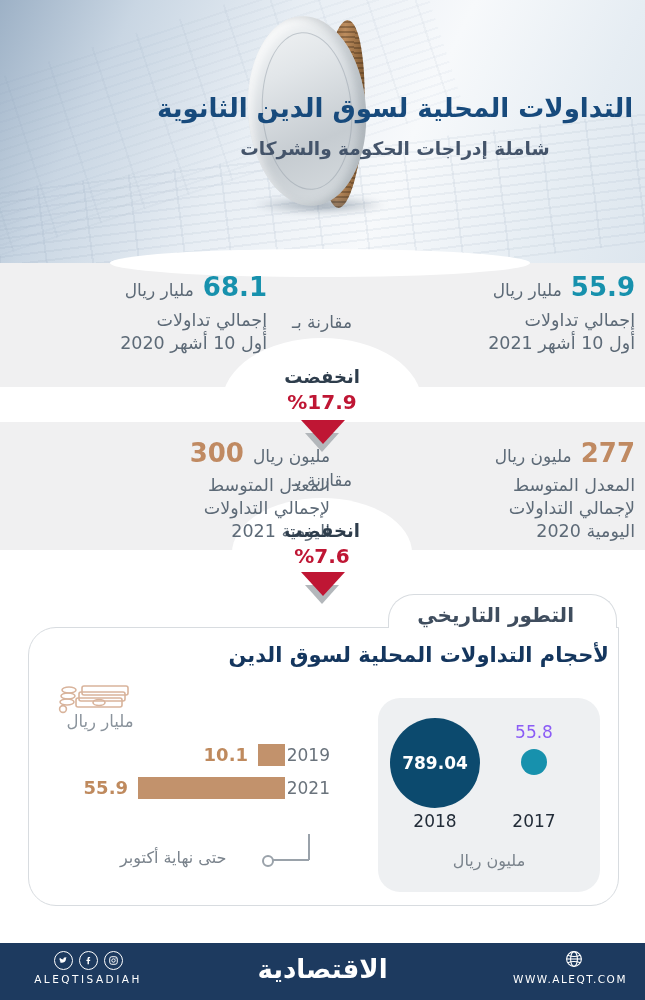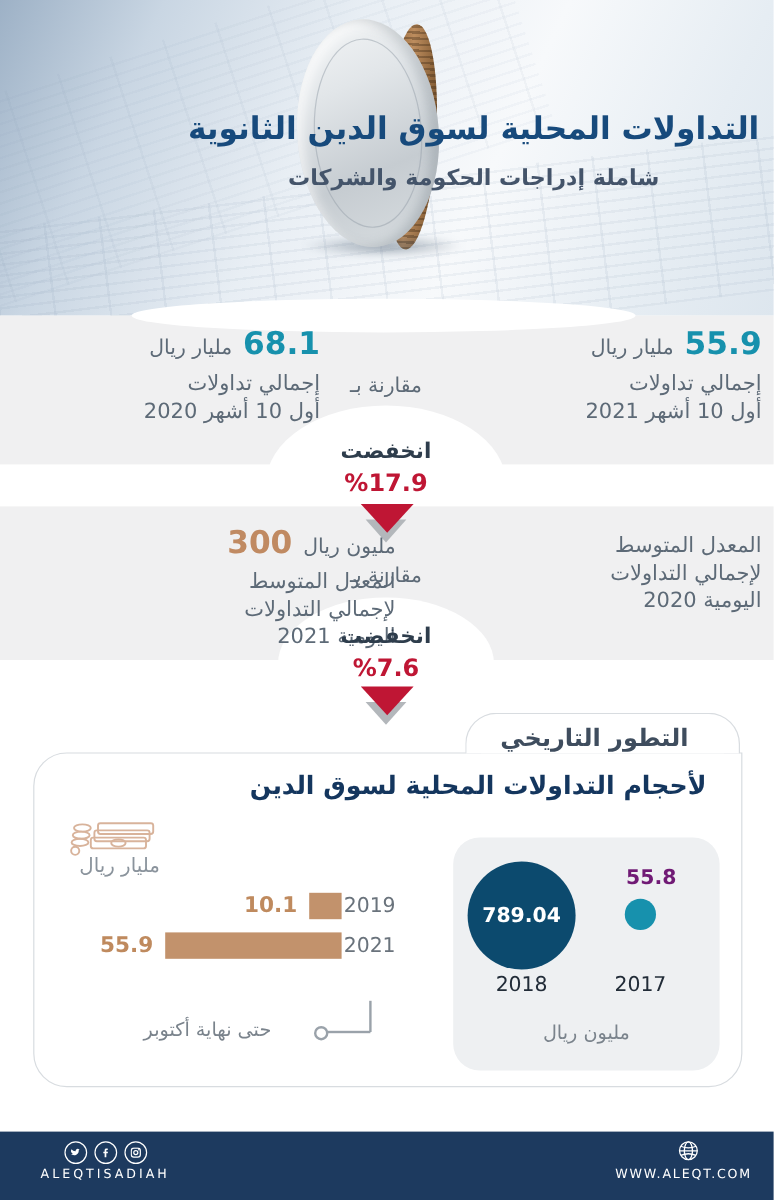--- a/index.html
+++ b/index.html
@@ -54,39 +54,39 @@
   .tri{width:0;height:0;position:absolute;}
   .tri-red{border-left:22px solid transparent;border-right:22px solid transparent;border-top:24px solid #bf1634;z-index:6;}
   .tri-gray{border-left:17px solid transparent;border-right:17px solid transparent;border-top:19px solid #b3b7bb;z-index:5;}
 
   
   .hist-tab{left:388px;top:594px;width:229px;height:34px;background:#fff;
     border:1px solid #d8dce0;border-bottom:none;border-radius:26px 26px 0 0;z-index:4;
     font-size:20px;color:#3f4d5e;text-align:right;padding:8px 42px 0 0;box-sizing:border-box;font-weight:bold;}
   .hist-panel{left:28px;top:627px;width:589px;height:277px;background:#fff;
     border:1px solid #d8dce0;border-radius:28px;border-top-right-radius:0;z-index:3;}
-  .hist-title{left:44px;top:643px;width:545px;text-align:right;padding-left:42px;box-sizing:border-box;
+  .hist-title{left:64px;top:643px;width:545px;text-align:right;padding-left:42px;box-sizing:border-box;
     font-size:21px;font-weight:bold;color:#14365e;z-index:5;}
 
   .bar-unit{left:50px;top:712px;width:100px;text-align:center;font-size:16.5px;color:#8a939c;z-index:5;}
   .bars{left:35px;top:744px;width:295px;z-index:5;}
   .bar-row{position:relative;height:22px;margin-bottom:11px;}
   .bar-rect{position:absolute;right:45px;top:0;height:22px;background:#c2926c;}
   .bar-val{position:absolute;top:0;font-size:18px;font-weight:bold;color:#bf8a5e;line-height:22px;direction:ltr;}
   .bar-year{position:absolute;right:0;top:0;width:40px;font-size:17px;color:#6a737c;line-height:22px;text-align:left;}
   .conn-v{left:308px;top:834px;width:2px;height:26px;background:#9aa2aa;z-index:5;}
   .conn-h{left:272px;top:859px;width:37px;height:2px;background:#9aa2aa;z-index:5;}
   .conn-c{left:262px;top:855px;width:8px;height:8px;border:2px solid #9aa2aa;border-radius:50%;background:#fff;z-index:5;}
   .bar-note{left:120px;top:848px;width:138px;text-align:left;font-size:16px;color:#7a838c;z-index:5;}
 
   .bubble-panel{left:378px;top:698px;width:222px;height:194px;background:#eef0f2;border-radius:22px;z-index:4;}
   .big-bubble{position:absolute;left:12px;top:20px;width:90px;height:90px;border-radius:50%;background:#0c4a6e;
     display:flex;align-items:center;justify-content:center;color:#fff;font-weight:bold;font-size:17px;direction:ltr;}
   .small-bubble{position:absolute;left:143px;top:51px;width:26px;height:26px;border-radius:50%;background:#1791ad;}
-  .small-val{position:absolute;left:126px;top:24px;width:60px;text-align:right;color:#701a75;font-weight:bold;font-size:17px;direction:ltr;}
+  .small-val{position:absolute;left:126px;top:24px;width:60px;text-align:center;color:#8b5cf6;font-weight:normal;font-size:17px;direction:ltr;}
   .bub-year{position:absolute;top:113px;font-size:17px;font-weight:normal;color:#222c38;text-align:center;}
   .bub-unit{position:absolute;left:0;top:153px;width:100%;text-align:center;font-size:16px;color:#7a838c;}
 
   
   .footer{left:0;top:943px;width:645px;height:57px;background:#1d3a5f;color:#fff;z-index:7;}
   .soc-row{position:absolute;left:32px;top:8px;width:112px;display:flex;justify-content:center;gap:6px;}
   .soc{width:17px;height:17px;border:1.2px solid #fff;border-radius:50%;display:flex;align-items:center;justify-content:center;}
   .soc svg{display:block;}
   .handle{position:absolute;left:18px;top:30px;width:140px;text-align:center;font-size:10.5px;letter-spacing:2.5px;
     font-family:"DejaVu Sans",sans-serif;}
@@ -143,20 +143,24 @@
 
   <div class="abs drop-word" style="left:262px;top:366px;width:120px;z-index:6">انخفضت</div>
   <div class="abs drop-val" style="left:262px;top:390px;width:120px;z-index:6">%17.9</div>
   <div class="tri tri-gray" style="left:305px;top:433px"></div>
   <div class="tri tri-red" style="left:301px;top:420px"></div>
 
   <div class="abs graysec secB"></div>
   <div class="abs bowl bowl2"></div>
 
   <div class="abs" style="left:385px;top:438px;width:250px;text-align:right;z-index:6">
+    <div class="numline">
+      <span class="tan">277</span>
+      <span class="unit">مليون ريال</span>
+    </div>
     <div class="sidelines" style="margin-top:6px">
       <div>المعدل المتوسط</div>
       <div>لإجمالي التداولات</div>
       <div>اليومية 2020</div>
     </div>
   </div>
 
   <div class="abs" style="left:40px;top:438px;width:290px;text-align:right;z-index:6">
     <div class="numline" style="direction:ltr;text-align:right">
       <span class="tan">300</span>
@@ -239,20 +243,21 @@
             <path d="M6.8 1.2h-1.3c-1 0-1.6.6-1.6 1.7v1.2H2.7v1.5h1.2v3.6h1.6V5.6h1.3l.2-1.5H5.5V3.1c0-.4.2-.5.5-.5h.8z" fill="#fff"></path>
           </svg>
       </span>
       <span class="soc">
         <svg width="10" height="9" viewBox="0 0 12 10">
             <path d="M11.3 1.3c-.4.25-.85.42-1.3.5A2.1 2.1 0 0 0 6.4 3.2v.5A4.8 4.8 0 0 1 2.3 1.6s-1.7 3 1.4 4.4c-.7.5-1.7.5-1.7.5 1.1 1.4 5 2.1 7-1.2.6-1.1.6-2.5.6-3 .4-.3 1.1-.8 1.7-1z" fill="#fff"></path>
           </svg>
       </span>
     </div>
     <div class="handle">ALEQTISADIAH</div>
+    <div class="logo">الاقتصادية</div>
     <svg class="globe" viewBox="0 0 18 18">
       <g fill="none" stroke="#fff" stroke-width="1.1">
         <circle cx="9" cy="9" r="7.4"></circle>
         <ellipse cx="9" cy="9" rx="3.4" ry="7.4"></ellipse>
         <line x1="1.6" y1="9" x2="16.4" y2="9"></line>
         <path d="M2.6 5.2c3.8 1.6 9 1.6 12.8 0M2.6 12.8c3.8-1.6 9-1.6 12.8 0"></path>
       </g>
     </svg>
     <div class="site">WWW.ALEQT.COM</div>
   </div>

